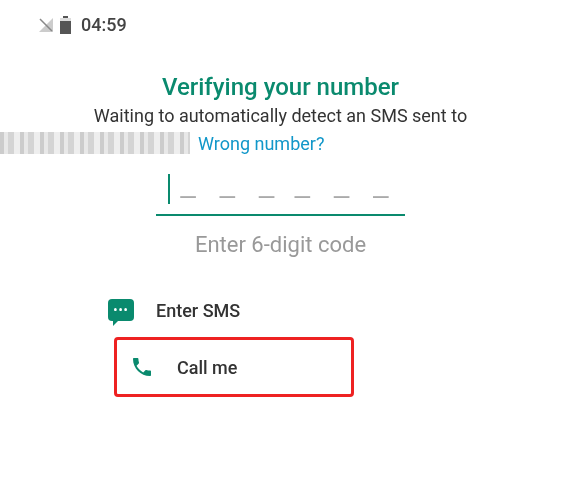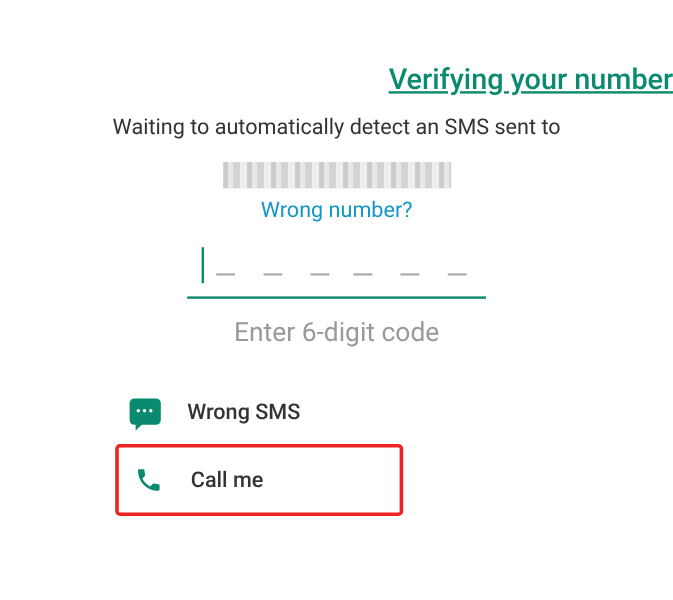--- a/index.html
+++ b/index.html
@@ -17,39 +17,37 @@
       padding: 14px 38px 10px 38px;
       color: #888;
       font-size: 18px;
     }
     .status-left { display: flex; align-items: center; gap: 8px; }
     .status-right { display: flex; align-items: center; gap: 6px; }
     .keyboard-icon svg { display: block; }
     .signal-icon svg, .battery-icon svg { display: block; }
     .time { font-weight: 500; color: #444; margin-left: 4px; }
     .page-title {
-      text-align: right;
+      text-align: center;
       color: #0a8a6e;
       font-size: 24px;
       font-weight: 500;
-      margin: 28px 0 16px 0;
-      text-decoration: underline;
+      margin: 28px 0 4px 0;
     }
     .waiting-text {
       text-align: center;
       font-size: 18px;
       color: #333;
       padding: 0 48px;
     }
     .phone-row {
       display: flex;
       align-items: center;
       gap: 8px;
-      margin-top: 18px;
-      flex-direction: column;
+      margin-top: 6px;
     }
     .phone-redacted {
       width: 190px;
       height: 22px;
       background: repeating-linear-gradient(
         90deg,
         #ccc 0px, #ccc 4px,
         #e8e8e8 4px, #e8e8e8 8px,
         #d4d4d4 8px, #d4d4d4 14px,
         #eee 14px, #eee 20px
@@ -102,20 +100,21 @@
       padding: 14px 12px;
       font-size: 18px;
       color: #333;
       font-weight: 500;
       cursor: pointer;
       width: 240px;
     }
     .action-row.highlighted {
       border: 3px solid #e22;
       border-radius: 4px;
+      margin-left: 18px;
     }
     .icon-box { width: 26px; height: 26px; display: flex; align-items: center; justify-content: center; }
     .sms-icon-bg {
       width: 26px; height: 22px;
       background: #0a8a6e;
       border-radius: 4px;
       position: relative;
       display: flex; align-items: center; justify-content: center;
     }
     .sms-icon-bg::after {
@@ -126,20 +125,36 @@
       border-left: 0px solid transparent;
       border-right: 7px solid transparent;
       border-top: 7px solid #0a8a6e;
     }
     .sms-dots { color: #fff; font-size: 12px; letter-spacing: 1px; line-height: 1; }
   </style>
 </head>
 <body>
 
 <div class="status-bar">
+  <div class="status-right">
+    <span class="signal-icon">
+      <svg width="16" height="16" viewBox="0 0 16 16">
+          <path d="M1 15 L15 1 L15 15 Z" fill="#ccc"></path>
+          <line x1="2" y1="2" x2="14" y2="14" stroke="#888" stroke-width="1.5"></line>
+        </svg>
+    </span>
+    <span class="battery-icon">
+      <svg width="11" height="18" viewBox="0 0 11 18">
+          <rect x="3" y="0" width="5" height="2" fill="#555"></rect>
+          <rect x="0" y="2" width="11" height="16" fill="#ddd"></rect>
+          <rect x="0" y="5" width="11" height="13" fill="#555"></rect>
+        </svg>
+    </span>
+    <span class="time">04:59</span>
+  </div>
 </div>
 
 <h1 class="page-title">Verifying your number</h1>
 
 <div class="waiting-text">Waiting to automatically detect an SMS sent to</div>
 
 <div class="phone-row">
   <div class="phone-redacted"></div>
   <span class="wrong-number">Wrong number?</span>
 </div>
@@ -153,21 +168,21 @@
   <div class="code-hint">Enter 6-digit code</div>
 </div>
 
 <div class="action-list">
   <div class="action-row">
     <span class="icon-box">
       <span class="sms-icon-bg">
           <span class="sms-dots">•••</span>
         </span>
     </span>
-    <span>Wrong SMS</span>
+    <span>Enter SMS</span>
   </div>
   <div class="action-row highlighted">
     <span class="icon-box">
       <svg width="24" height="24" viewBox="0 0 24 24">
           <path d="M6.6 10.8c1.4 2.8 3.8 5.2 6.6 6.6l2.2-2.2c.3-.3.7-.4 1-.2 1.1.4 2.3.6 3.6.6.6 0 1 .4 1 1V20c0 .6-.4 1-1 1C10.6 21 3 13.4 3 4c0-.6.4-1 1-1h3.4c.6 0 1 .4 1 1 0 1.3.2 2.5.6 3.6.1.3 0 .7-.2 1l-2.2 2.2z" fill="#0a8a6e"></path>
         </svg>
     </span>
     <span>Call me</span>
   </div>
 </div>

